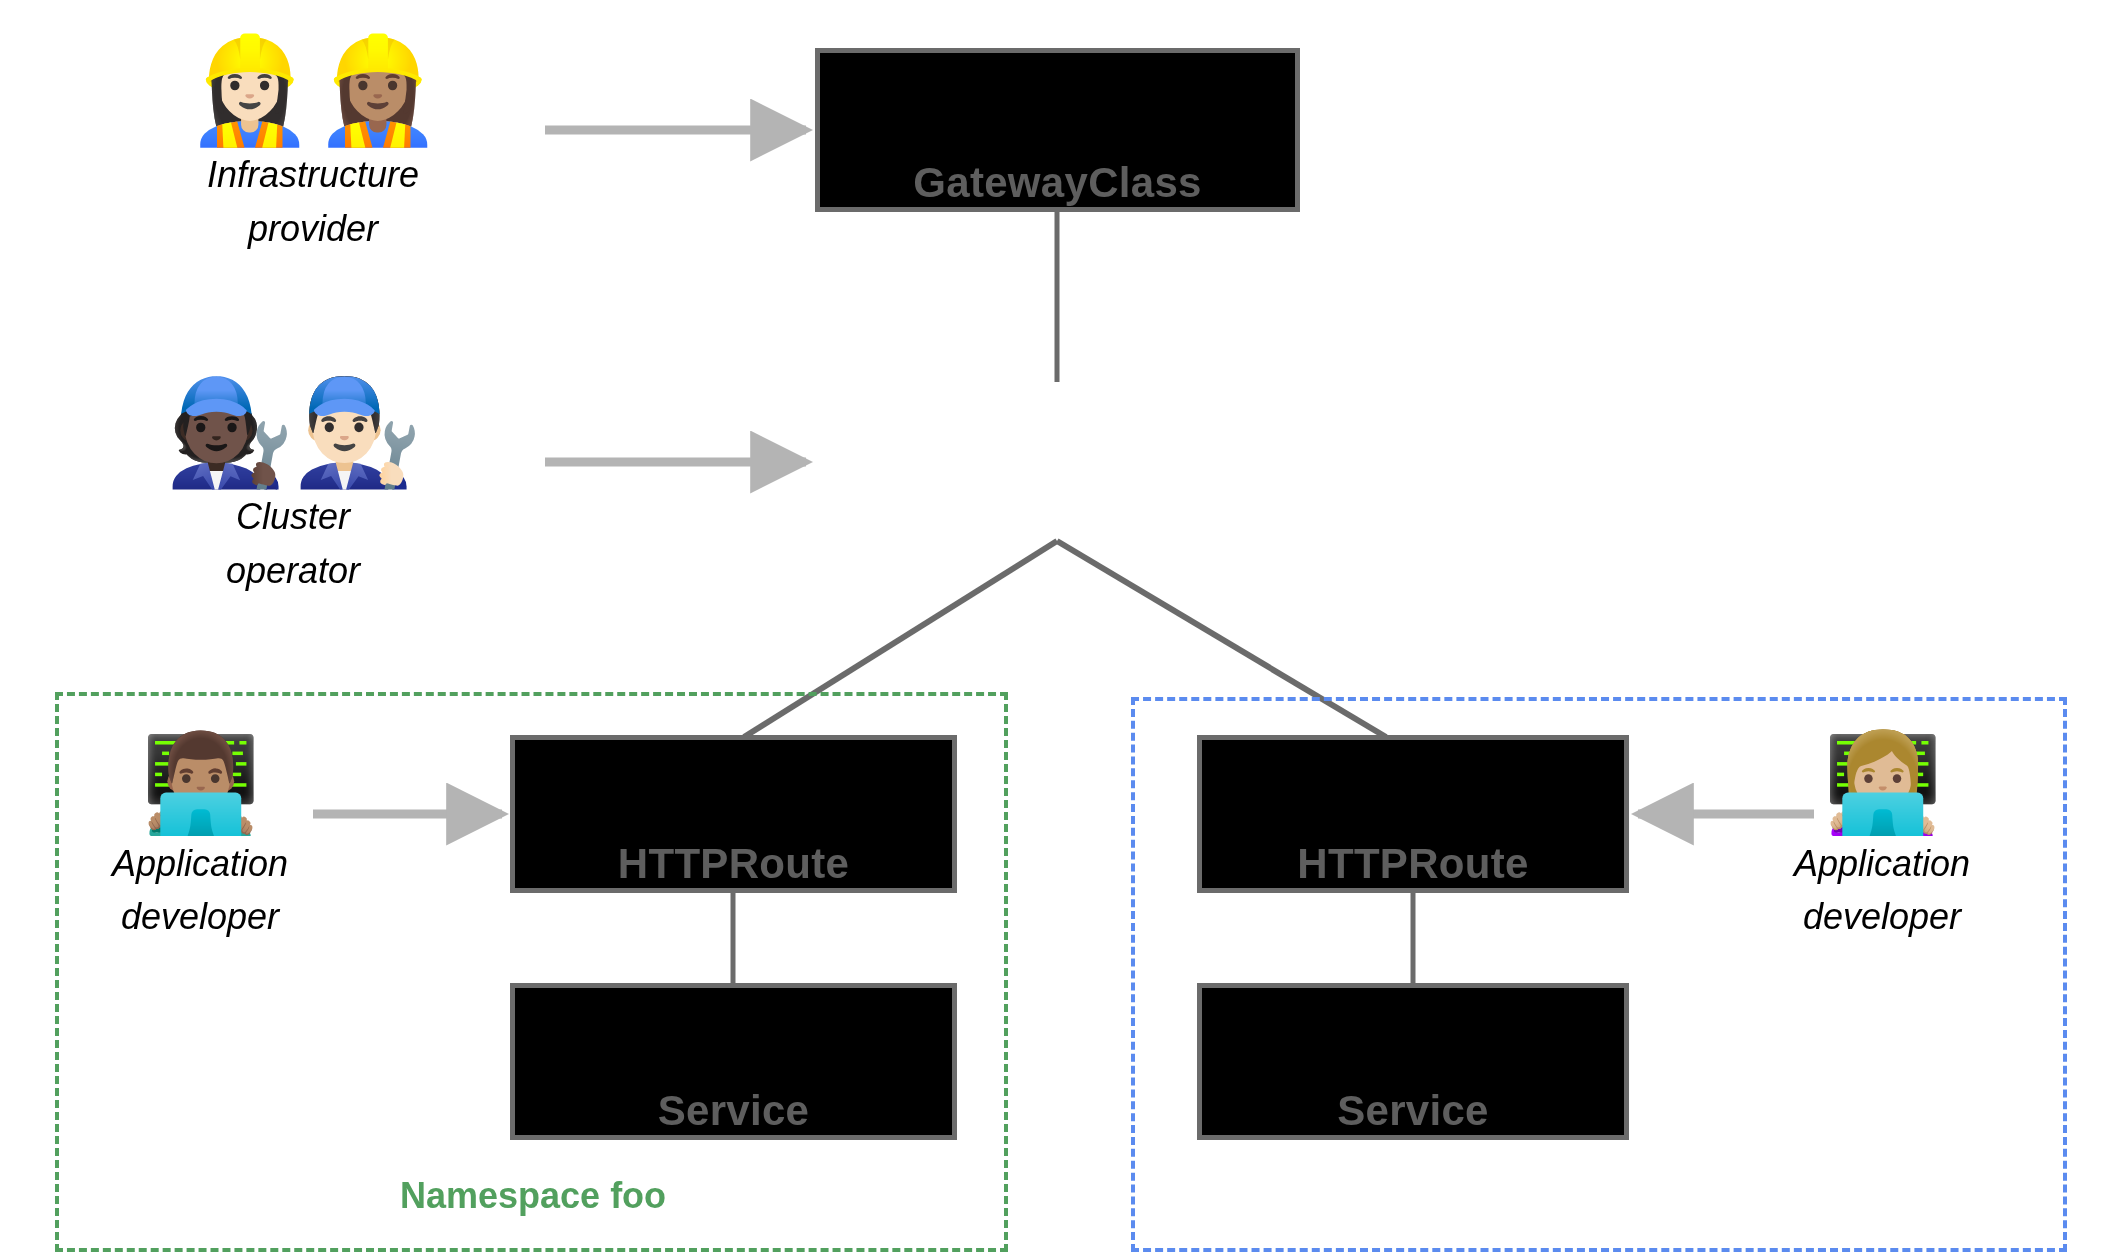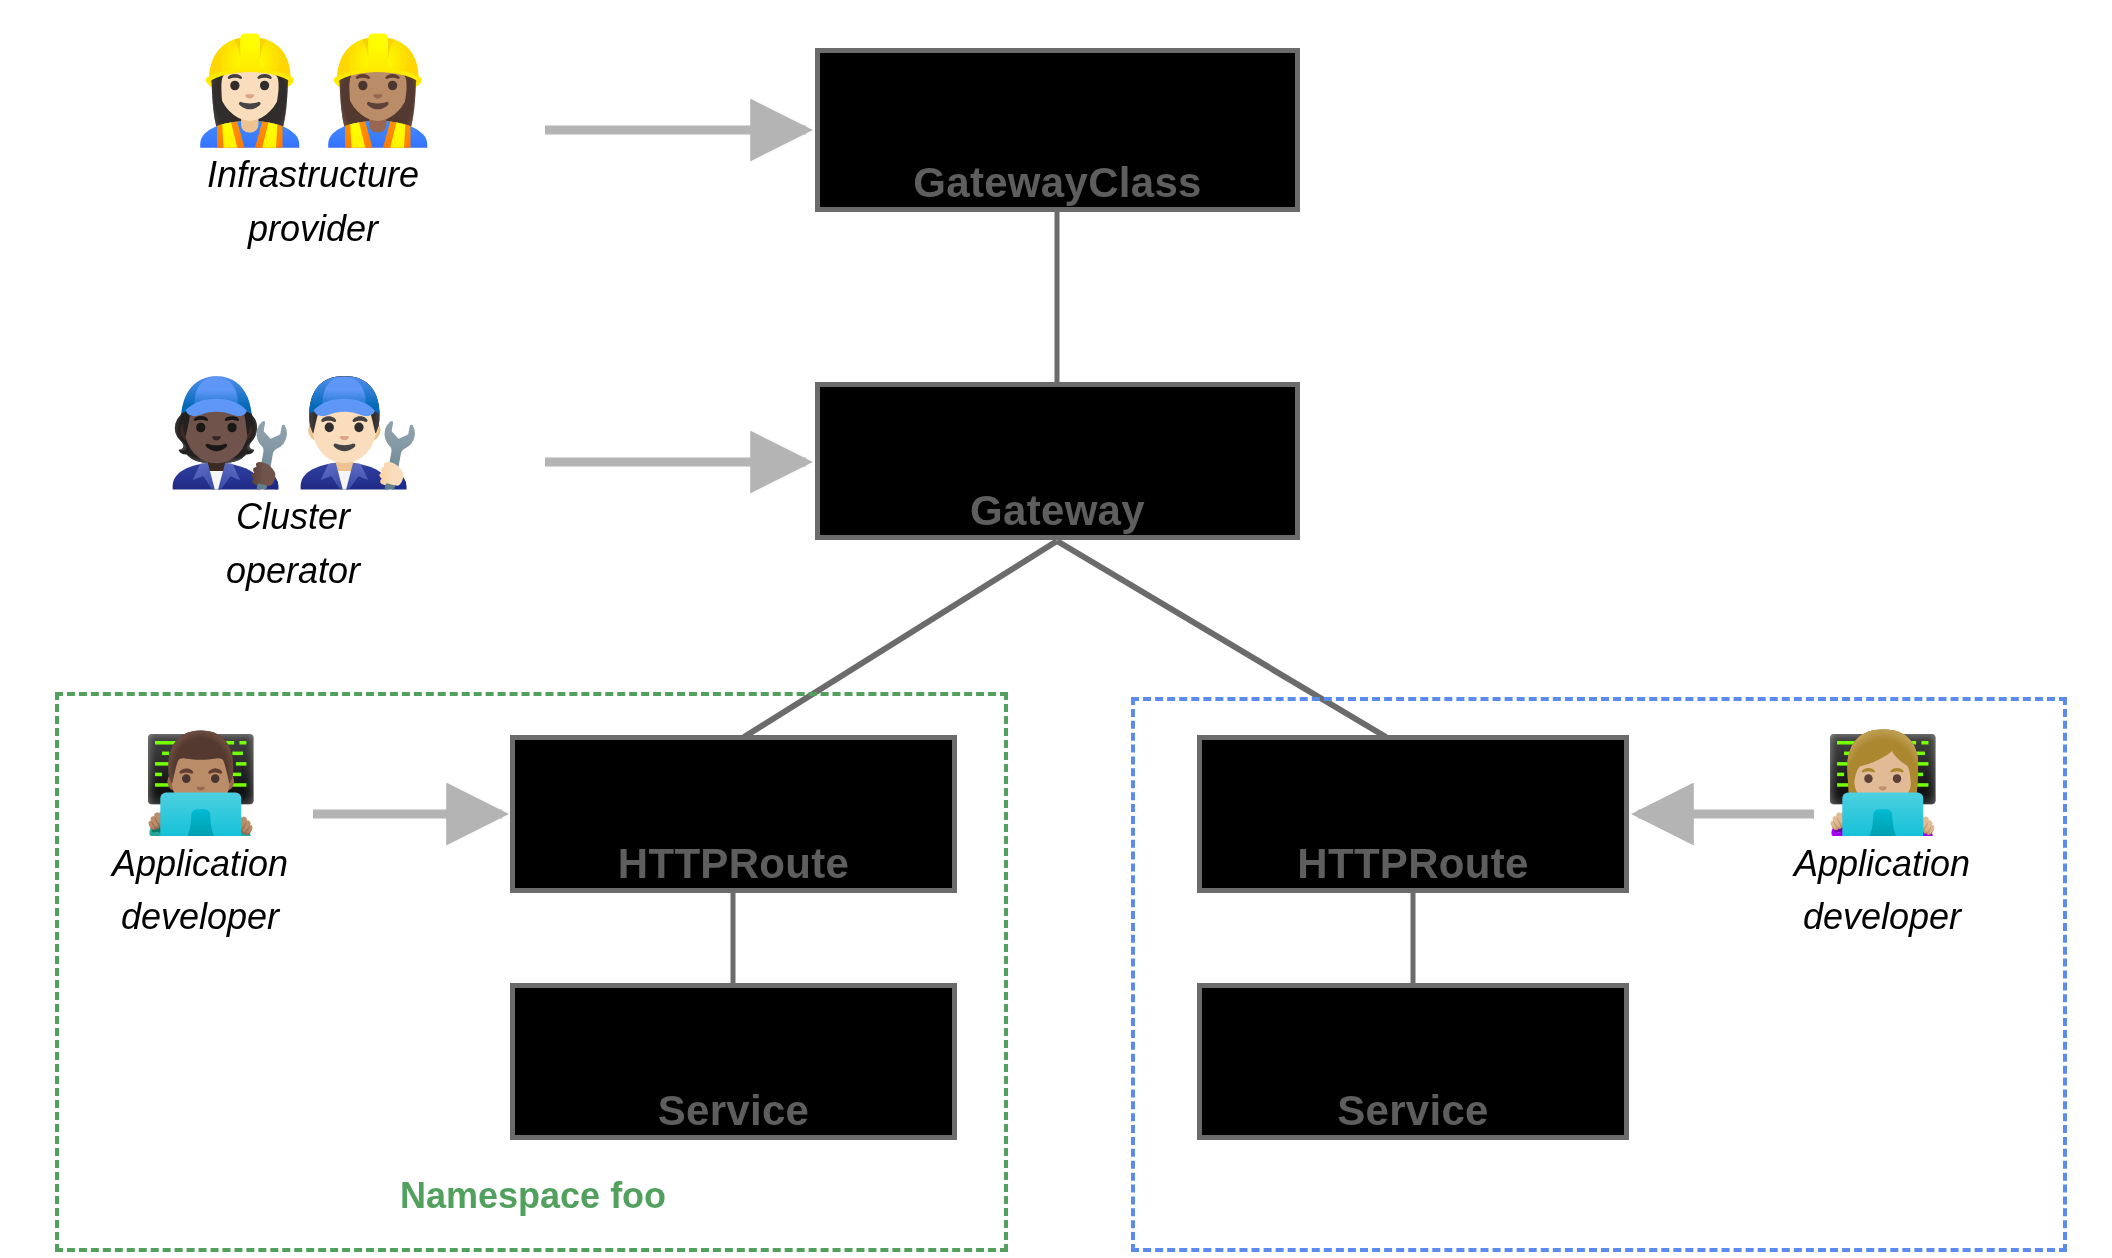--- a/index.html
+++ b/index.html
@@ -136,23 +136,20 @@
 
   <div class="namespace-box" id="ns-foo"></div>
   <div class="namespace-label" id="ns-foo-label">Namespace foo</div>
 
   <div class="namespace-box" id="ns-bar"></div>
 
   <div class="node-box" id="node-gatewayclass">
     <span class="node-label">GatewayClass</span>
   </div>
 
-  <div class="node-box" id="node-gateway">
-    <span class="node-label">Gateway</span>
-  </div>
 
   <div class="node-box" id="node-httproute-foo">
     <span class="node-label">HTTPRoute</span>
   </div>
 
   <div class="node-box" id="node-service-foo">
     <span class="node-label">Service</span>
   </div>
 
   <div class="node-box" id="node-httproute-bar">

